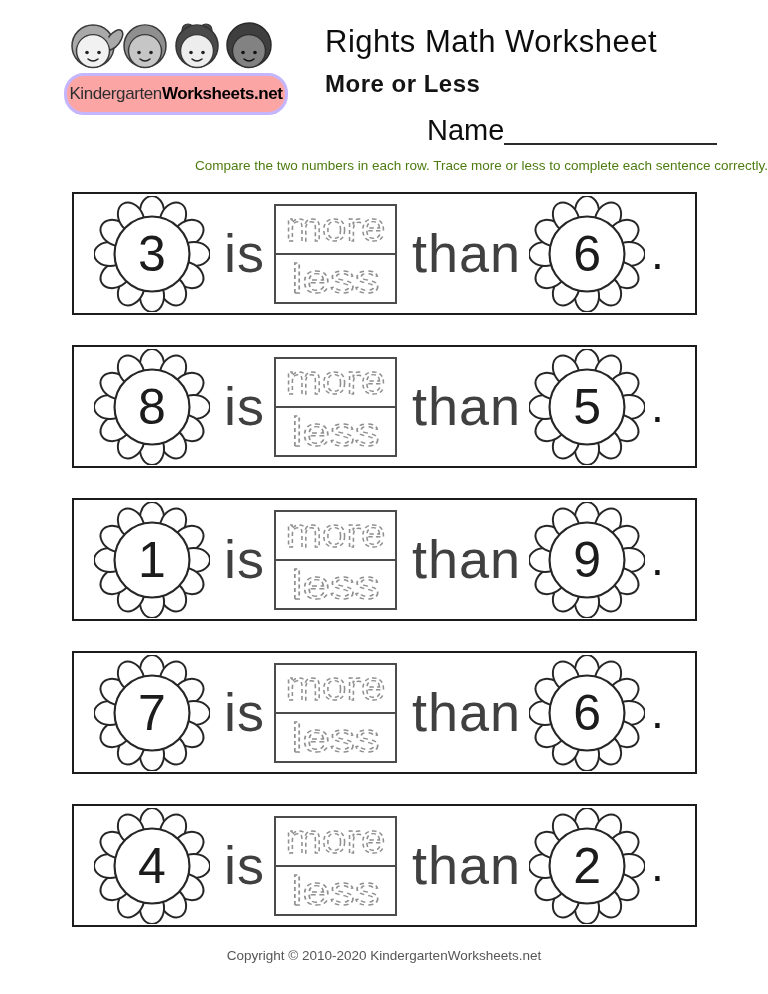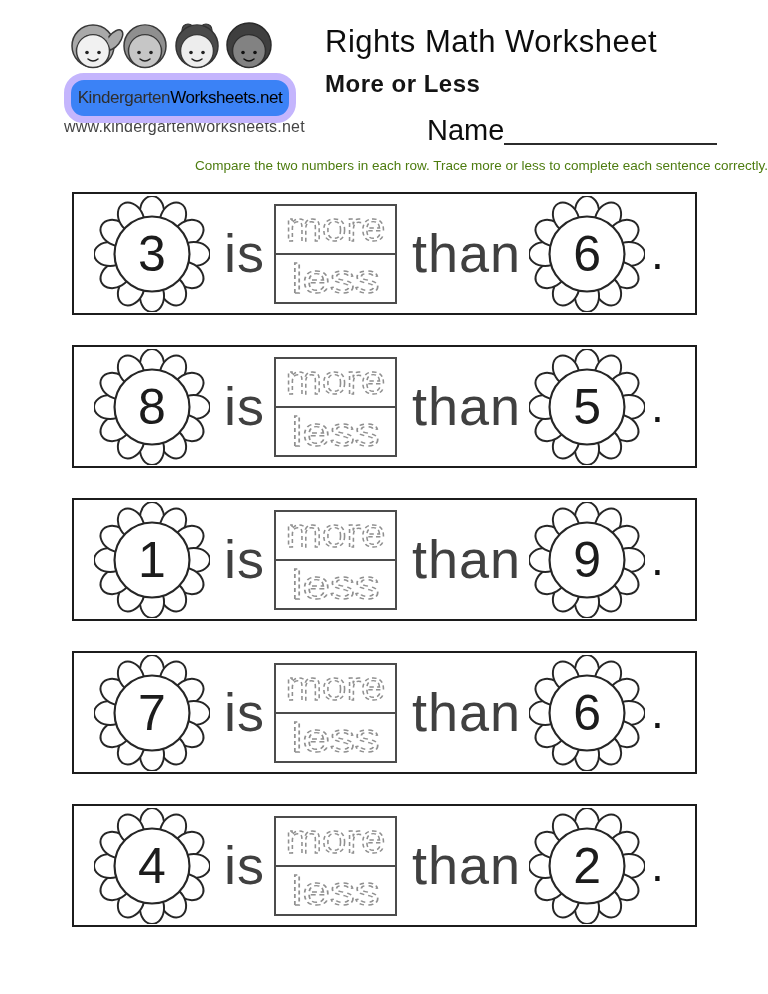--- a/index.html
+++ b/index.html
@@ -5,26 +5,26 @@
   html,body{margin:0;padding:0;}
   body{
     width:768px;height:994px;background:#ffffff;position:relative;
     font-family:"Liberation Sans", sans-serif;color:#111;overflow:hidden;
   }
   
   .logo{position:absolute;left:64px;top:16px;width:240px;height:130px;}
   .kids-svg{position:absolute;left:3px;top:0;z-index:3;}
   .brand-band{
     position:absolute;left:0;top:57px;width:218px;height:36px;z-index:2;
-    background:#3b82f6;border:7px solid #c4b5fd;border-radius:20px;
+    background:#fca5a5;border:3px solid #c4b5fd;border-radius:20px;
     display:flex;align-items:center;justify-content:center;
     font-size:17px;letter-spacing:-0.4px;white-space:nowrap;
   }
   .brand-band .brand-reg{font-weight:400;color:#2e2e2e;}
-  .brand-band .brand-bold{font-weight:400;color:#000;}
+  .brand-band .brand-bold{font-weight:700;color:#000;}
   .feet{position:absolute;left:10px;top:88px;width:204px;display:flex;justify-content:space-between;z-index:1;}
   .feet .pair{display:flex;gap:4px;}
   .feet .foot{width:5px;height:8px;border:2px solid #5f5f5f;border-top:none;border-radius:0 0 5px 5px;background:#fff;}
   .brand-url{position:absolute;left:0;top:102px;font-size:16px;color:#454545;letter-spacing:0.2px;}
   
   .title{position:absolute;left:325px;top:24px;font-size:31px;font-weight:500;color:#0d0d0d;letter-spacing:0.5px;}
   .subtitle{position:absolute;left:325px;top:70px;font-size:24px;font-weight:700;color:#141414;letter-spacing:0.5px;}
   .name-row{position:absolute;left:427px;top:112px;width:290px;display:flex;align-items:flex-end;}
   .name-label{font-size:29px;color:#0d0d0d;line-height:1;}
   .name-line{flex:1;height:31px;border-bottom:2.5px solid #2b2b2b;}
@@ -116,21 +116,20 @@
       </div>
     <div class="pair">
         <div class="foot"></div>
         <div class="foot"></div>
       </div>
     <div class="pair">
         <div class="foot"></div>
         <div class="foot"></div>
       </div>
   </div>
-  <div class="brand-url">www.kindergartenworksheets.net</div>
 </div>
 
 <div class="title">Rights Math Worksheet</div>
 <div class="subtitle">More or Less</div>
 <div class="name-row">
   <span class="name-label">Name</span>
   <div class="name-line"></div>
 </div>
 <div class="instructions">Compare the two numbers in each row. Trace more or less to complete each sentence correctly.</div>
 
@@ -402,13 +401,14 @@
           <circle cx="65" cy="65" r="42" fill="#fff" stroke="#262626" stroke-width="2.4"></circle>
         </svg>
       <span class="flower-num">2</span>
     </div>
     <span class="period">.</span>
   </div>
 
 </div>
 
 <div class="footer">
+  <div class="l1">Copyright © 2010-2020 KindergartenWorksheets.net</div>
 </div>
 
 </body></html>

